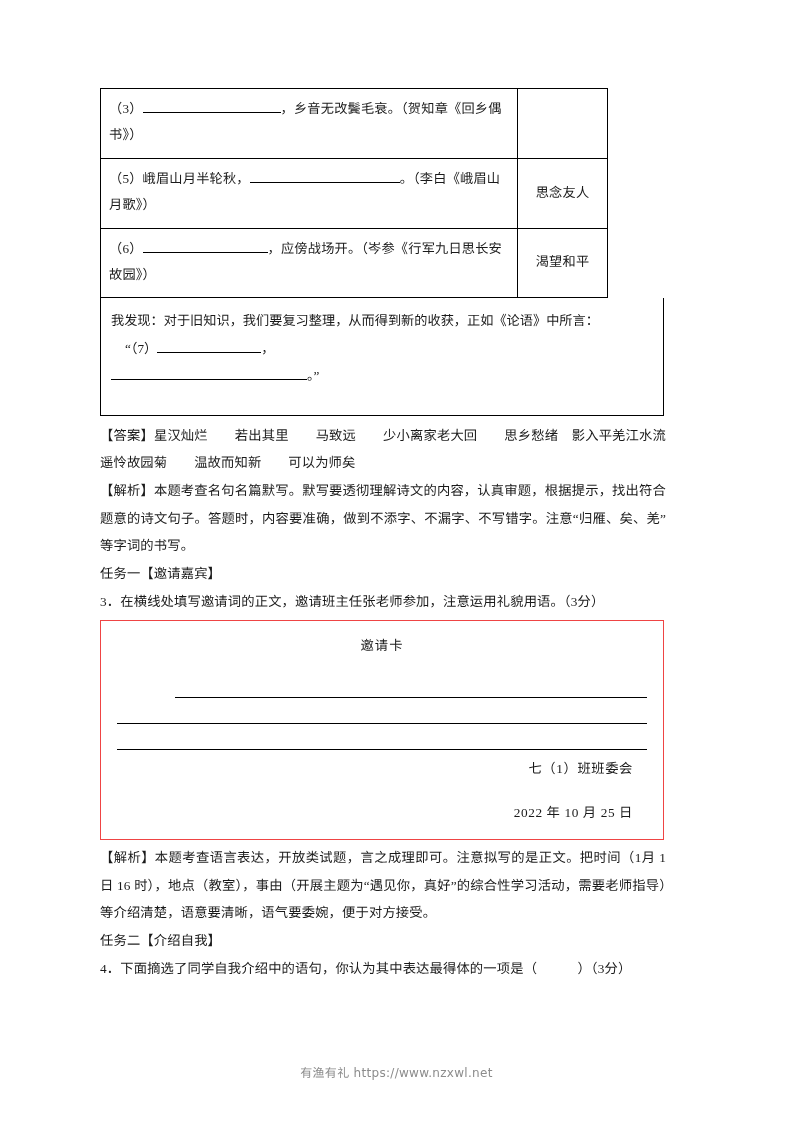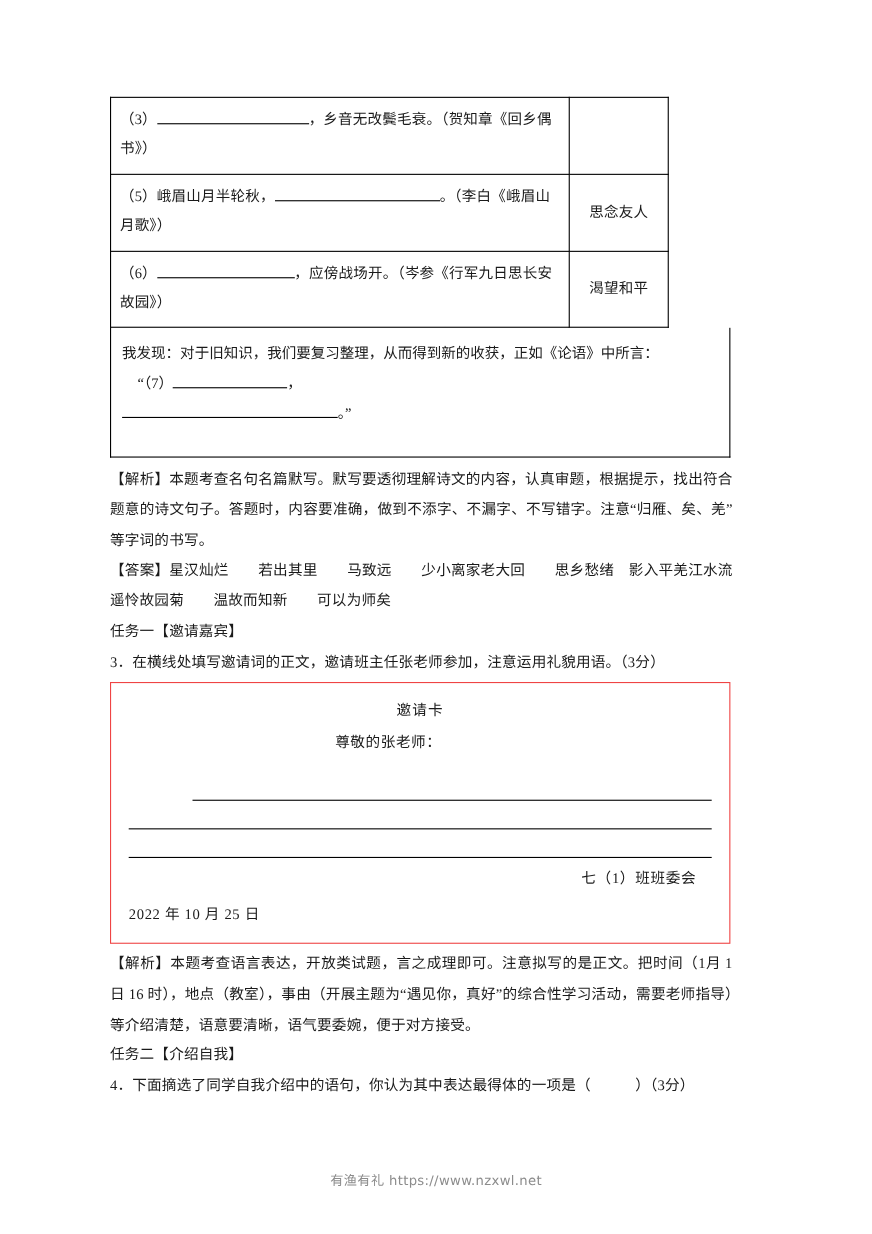--- a/index.html
+++ b/index.html
@@ -124,22 +124,22 @@
   .wline.first {
     margin-left: 58px;
   }
   .invite-sign {
     text-align: right;
     margin: 6px 0 0 0;
     padding-right: 14px;
     letter-spacing: 0.6px;
   }
   .invite-date {
-    text-align: left;
-    margin: 7px 0 0 0;
+    text-align: right;
+    margin: 18px 0 0 0;
     padding-right: 14px;
     letter-spacing: 0.6px;
   }
 
   
   .watermark {
     position: absolute;
     left: 0;
     right: 0;
     top: 1063px;
@@ -175,31 +175,30 @@
     </table>
 
     <div class="discover-box">
       <div>我发现：对于旧知识，我们要复习整理，从而得到新的收获，正如《论语》中所言：</div>
       <div class="discover-line2"><span>“（7）</span><span class="blank-line bl-d1"></span><span>，</span></div>
       <div class="discover-line3"><span class="blank-line bl-d2"></span><span>。”</span></div>
     </div>
 
     <div class="gap-sm"></div>
 
+    <p class="para">【答案】星汉灿烂　　若出其里　　马致远　　少小离家老大回　　思乡愁绪　影入平羌江水流　　遥怜故园菊　　温故而知新　　可以为师矣</p>
+
     <p class="para">【解析】本题考查名句名篇默写。默写要透彻理解诗文的内容，认真审题，根据提示，找出符合题意的诗文句子。答题时，内容要准确，做到不添字、不漏字、不写错字。注意“归雁、矣、羌”等字词的书写。</p>
-
-    <p class="para">【答案】星汉灿烂　　若出其里　　马致远　　少小离家老大回　　思乡愁绪　影入平羌江水流　　遥怜故园菊　　温故而知新　　可以为师矣</p>
 
 
     <p class="para">任务一【邀请嘉宾】</p>
     <p class="para">3．在横线处填写邀请词的正文，邀请班主任张老师参加，注意运用礼貌用语。（3分）</p>
 
     <div class="invite-card">
       <div class="invite-title">邀请卡</div>
-      <div class="invite-greeting">尊敬的张老师：</div>
       <div class="write-lines">
         <div class="wline first"></div>
         <div class="wline"></div>
         <div class="wline"></div>
       </div>
       <div class="invite-sign">七（1）班班委会</div>
       <div class="invite-date">2022 年 10 月 25 日</div>
     </div>
 
 

